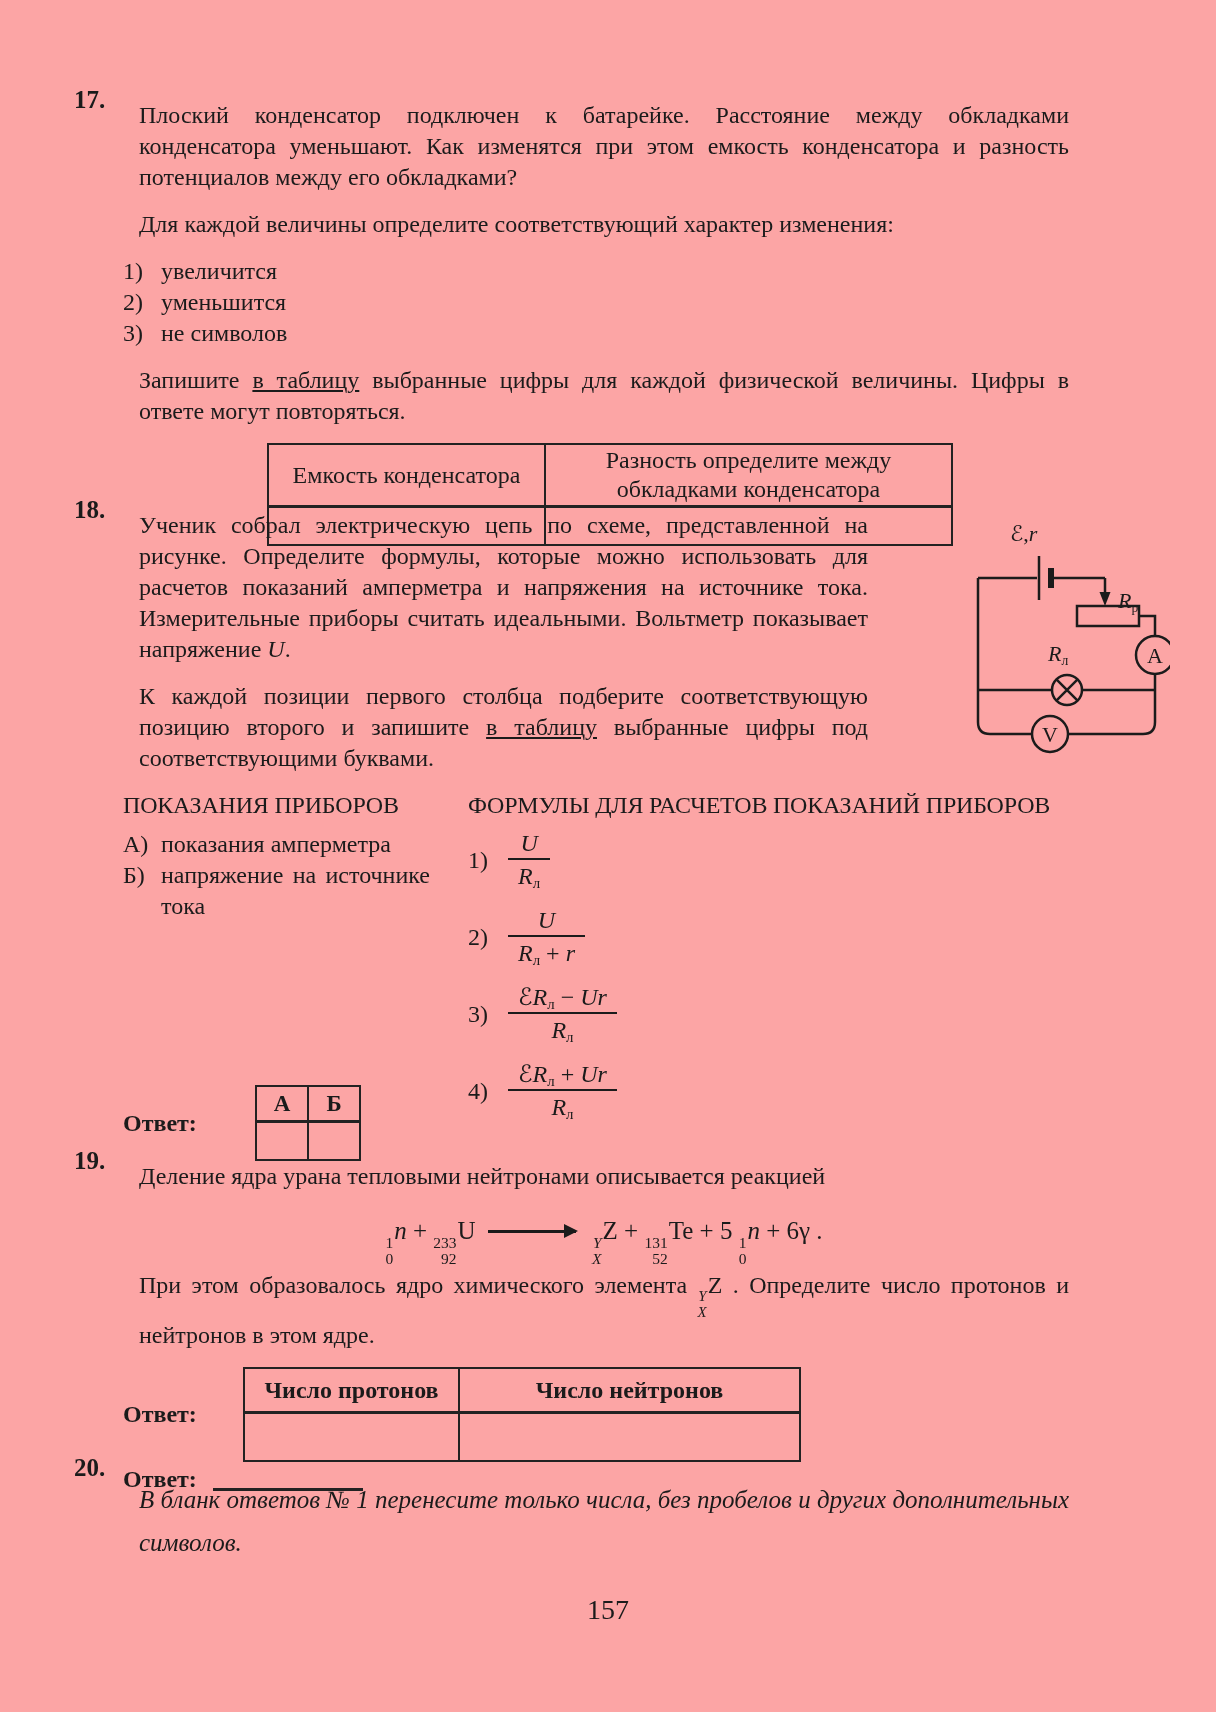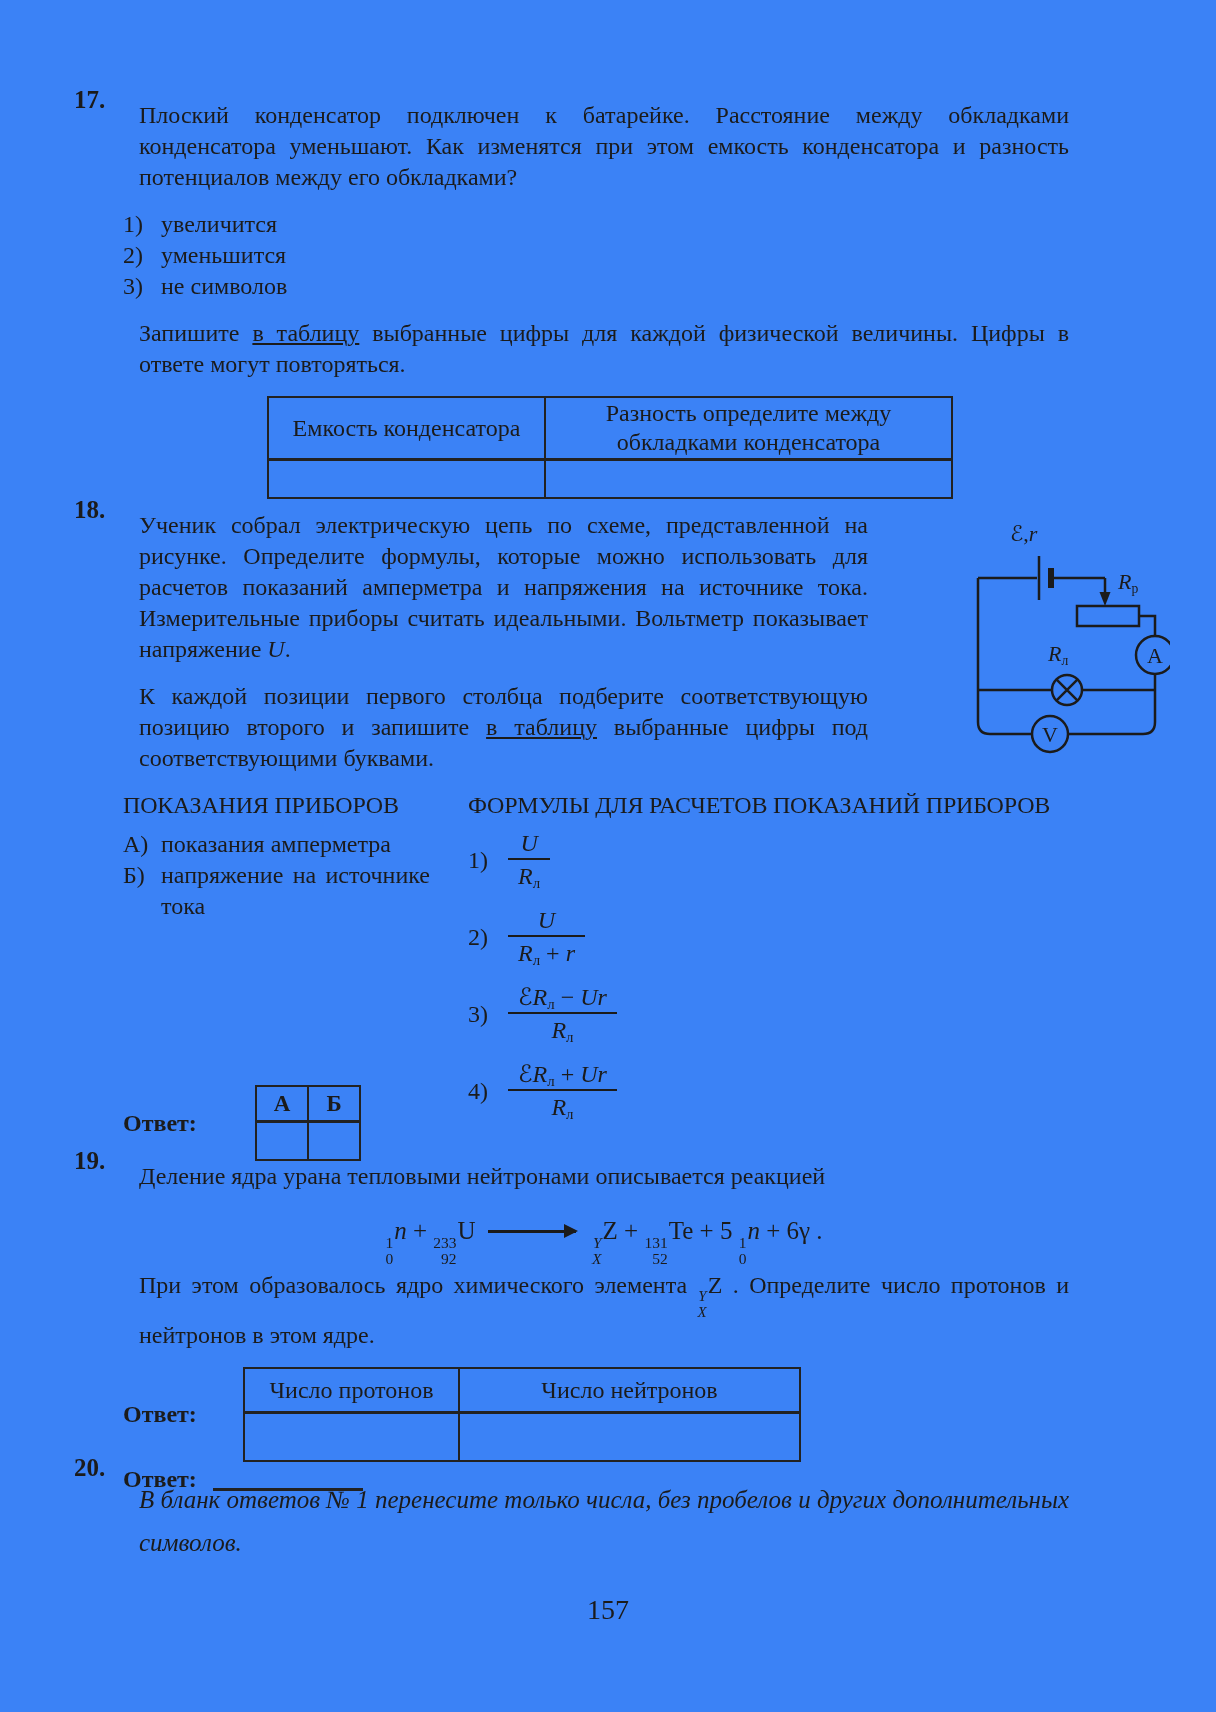--- a/index.html
+++ b/index.html
@@ -1,34 +1,34 @@
 <!DOCTYPE html>
 <html><head>
 <meta charset="utf-8">
 <style>
   html,body{margin:0;padding:0;background:#d8d8d8;}
-  .page{position:relative;width:1216px;height:1712px;background:#3b82f6;color:#1b1b1b;
+  .page{position:relative;width:1216px;height:1712px;background:#fca5a5;color:#1b1b1b;
         font-family:"Liberation Serif","DejaVu Serif",serif;overflow:hidden;}
   .q{position:absolute;left:0;width:1216px;}
   .qnum{position:absolute;left:74px;top:0;font-weight:bold;font-size:25px;line-height:31px;}
   .qbody{margin-left:123px;width:962px;font-size:24px;line-height:31px;text-align:justify;}
   .para{margin:16px;}
   .opt{display:flex;}
   .opt .olabel{width:38px;flex:0 0 38px;}
   
   table{border-collapse:collapse;}
   .ctable{margin-left:144px;margin-top:6px;}
   .ctable th,.ctable td{border:2px solid #222;font-weight:normal;font-size:24px;line-height:29px;
         text-align:center;vertical-align:middle;padding:0 10px;}
   .ctable th{height:60px;border-bottom:3px solid #222;}
   .ctable td{height:36px;}
   .c1{width:255px;} .c2{width:385px;}
   .ntable th,.ntable td{border:2px solid #222;font-weight:normal;font-size:24px;text-align:center;
         vertical-align:middle;}
-  .ntable th{height:40px;border-bottom:3px solid #222;}
+  .ntable th{height:40px;border-bottom:3px solid #222;font-weight:bold;}
   .ntable td{height:44px;}
   .n1{width:211px;} .n2{width:337px;}
   .abtable th,.abtable td{border:2px solid #222;font-size:23px;text-align:center;vertical-align:middle;}
   .abtable th{width:48px;height:30px;font-weight:bold;border-bottom:3px solid #222;}
   .abtable td{height:34px;}
   
   .ans-row{display:flex;align-items:center;}
   .ans-label{font-weight:bold;font-size:24px;}
   .blank{display:inline-block;width:150px;height:20px;border-bottom:3px solid #222;margin-left:16px;}
   
@@ -48,21 +48,21 @@
   .frac .den{display:block;line-height:30px;border-top:2px solid #1b1b1b;padding:1px 10px 0;}
   sub{font-size:0.62em;vertical-align:-0.3em;line-height:0;}
   sup{font-size:0.62em;vertical-align:0.45em;line-height:0;}
   .emf{font-family:"DejaVu Sans","DejaVu Serif",sans-serif;}
   
   .circuit{float:right;width:290px;height:230px;margin:16px 0 6px 12px;margin-right:-85px;
            position:relative;}
   .circuit svg{position:absolute;left:85px;top:6px;}
   .clabel{position:absolute;font-size:22px;line-height:24px;white-space:nowrap;}
   .lbl-src{left:130px;top:-4px;}
-  .lbl-rp{left:238px;top:44px;}
+  .lbl-rp{left:238px;top:63px;}
   .lbl-rl{left:168px;top:116px;}
   
   .intro{text-align:left;}
   .reaction{text-align:center;font-size:25px;line-height:46px;height:46px;margin-top:0;}
   .pre{display:inline-flex;flex-direction:column;align-items:flex-end;font-size:0.62em;
        line-height:1.05;vertical-align:-0.55em;margin-right:1px;}
   .pre span{display:block;}
   .rxn-arrow{display:inline-block;width:88px;height:2.5px;background:#1b1b1b;vertical-align:middle;
        position:relative;margin:0 10px 4px 6px;}
   .rxn-arrow:after{content:'';position:absolute;right:-2px;top:-6px;width:0;height:0;
@@ -76,20 +76,21 @@
 </style>
 </head>
 <body>
 
 <div class="page">
 
   <div class="q" style="top:84px;">
     <div class="qnum">17.</div>
     <div class="qbody">
       <p class="para">Плоский конденсатор подключен к батарейке. Расстояние между обкладками конденсатора уменьшают. Как изменятся при этом емкость конденсатора и разность потенциалов между его обкладками?</p>
+      <p class="para">Для каждой величины определите соответствующий характер изменения:</p>
       <div class="opt">
         <span class="olabel">1)</span>
         <span>увеличится</span>
       </div>
       <div class="opt">
         <span class="olabel">2)</span>
         <span>уменьшится</span>
       </div>
       <div class="opt">
         <span class="olabel">3)</span>

